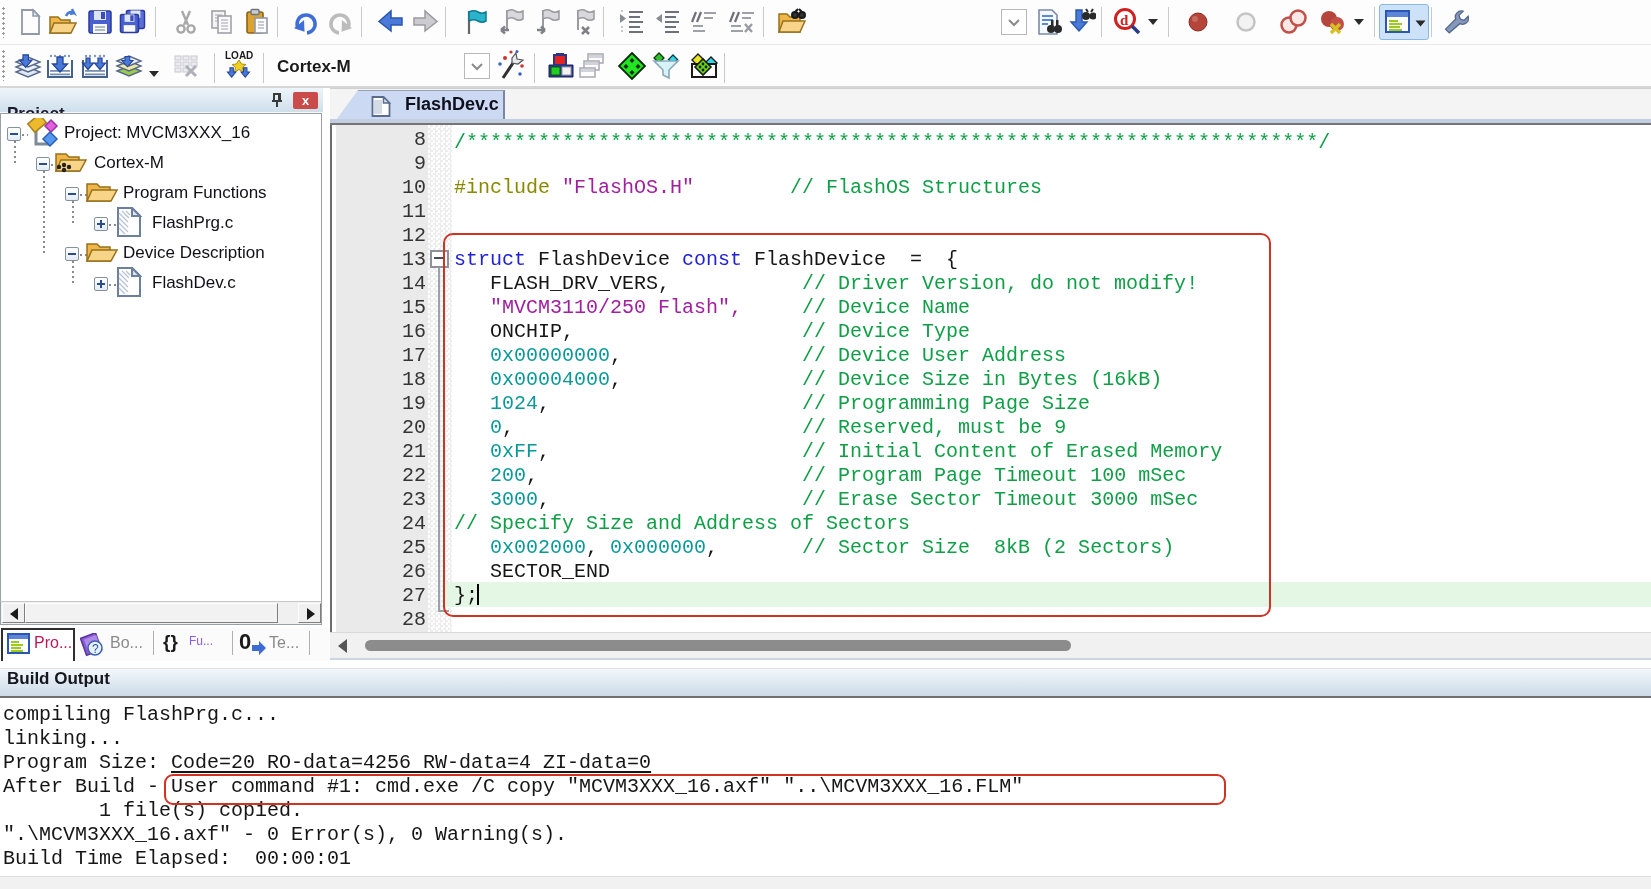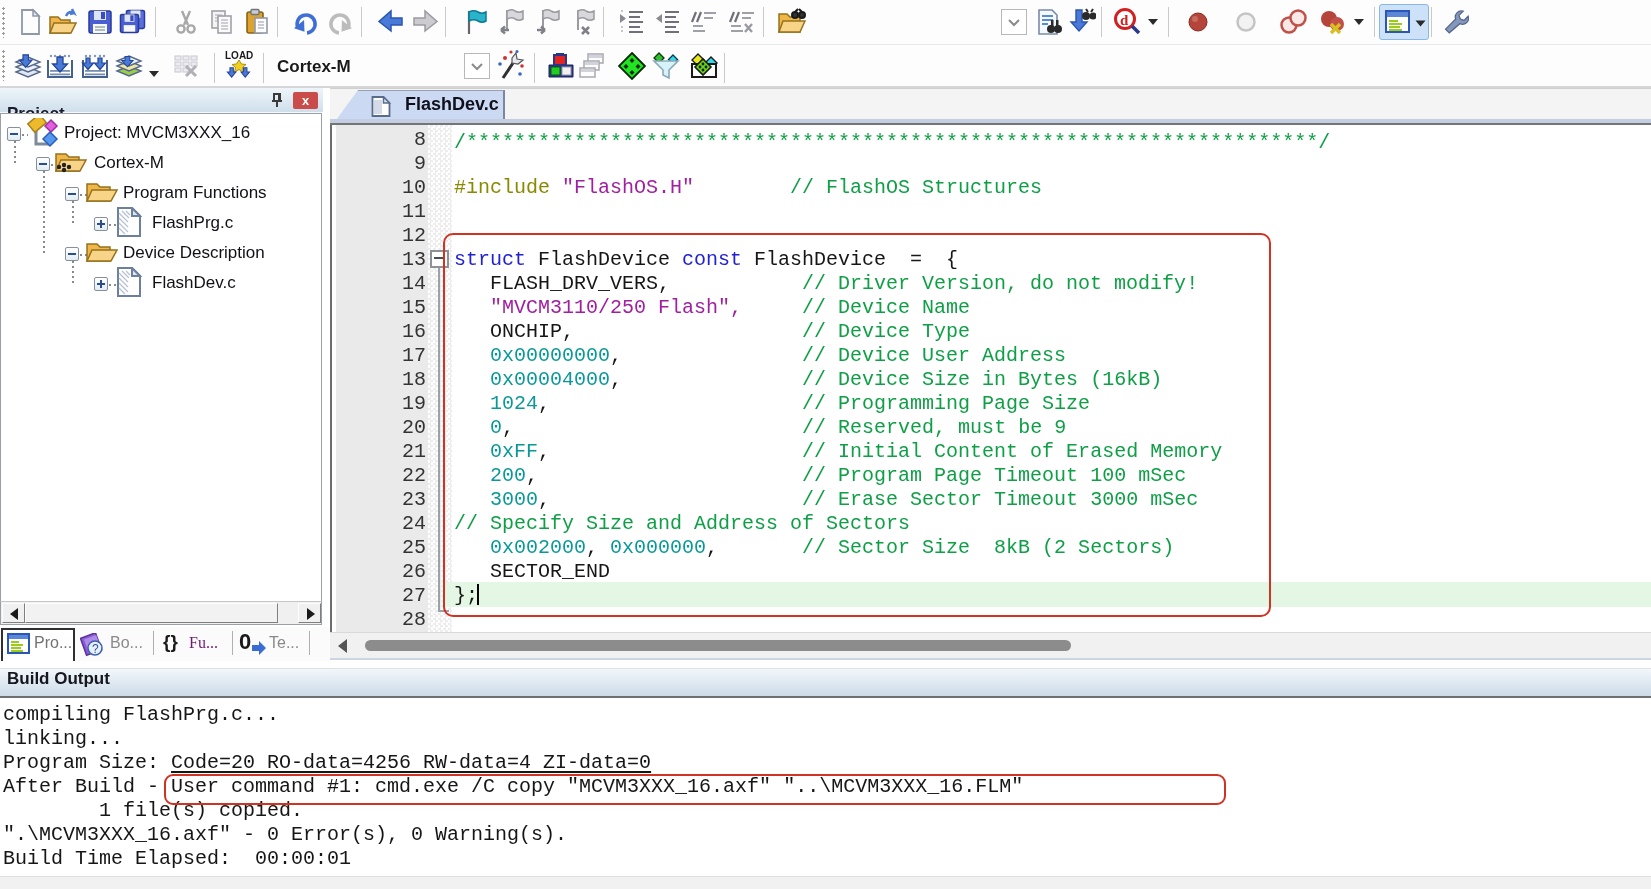--- a/index.html
+++ b/index.html
@@ -486,31 +486,31 @@
     <div style="position:absolute;left:8px;top:4px;width:0;height:0;border-left:8px solid #1a1a1a;border-top:6px solid transparent;border-bottom:6px solid transparent;"></div>
   </div>
 </div>
 <div class="abs" id="ptabs">
   <div style="position:absolute;left:1px;top:1px;width:74px;height:33px;background:#fff;border:2px solid #2f2f2f;border-bottom:none;box-sizing:border-box;"></div>
   <svg class="abs" style="left:7px;top:6px" width="24" height="22" viewBox="0 0 24 22">
     <rect x="1" y="1" width="21" height="19" fill="#fff" stroke="#2a56b8" stroke-width="2"></rect>
     <rect x="2" y="2" width="19" height="4" fill="#5c86d6"></rect>
     <path d="M4 9 h8 M4 12 h12 M4 15 h10 M4 18 h12" stroke="#9acc1c" stroke-width="2"></path>
   </svg>
-  <span class="abs" style="left:34px;top:7px;font-size:16px;color:#737373;">Pro...</span>
+  <span class="abs" style="left:34px;top:7px;font-size:16px;color:#be185d;">Pro...</span>
   <svg class="abs" style="left:80px;top:6px" width="26" height="24" viewBox="0 0 26 24">
     <rect x="3" y="2" width="16" height="18" transform="rotate(-20 11 11)" fill="#8a5ad2" stroke="#5a30a0" stroke-width="1.5"></rect>
     <rect x="6" y="4" width="13" height="15" transform="rotate(-20 12 11)" fill="#b08ae8"></rect>
     <circle cx="15" cy="15" r="7" fill="#e8f0fa" stroke="#3a62b0" stroke-width="1.5"></circle>
     <text x="12" y="20" font-size="12" fill="#2a52a8" font-family="Liberation Sans">?</text>
   </svg>
   <span class="abs" style="left:110px;top:7px;font-size:16px;color:#8a8a8a;">Bo...</span>
   <div class="abs" style="left:153px;top:4px;width:1px;height:24px;background:#b0b0b0;"></div>
   <span class="abs" style="left:163px;top:4px;font-size:19px;font-weight:bold;color:#1a1a1a;">{}</span>
-  <span class="abs" style="left:189px;top:7px;font-size:16px;color:#701a75;font-family:Liberation Serif, serif;">Fu...</span>
+  <span class="abs" style="left:189px;top:7px;font-size:12px;color:#8b5cf6;">Fu...</span>
   <div class="abs" style="left:232px;top:4px;width:1px;height:24px;background:#b0b0b0;"></div>
   <span class="abs" style="left:239px;top:2px;font-size:22px;font-weight:bold;color:#1a1a1a;">0</span>
   <svg class="abs" style="left:251px;top:14px" width="16" height="14" viewBox="0 0 16 14">
     <path d="M1 4 h7 v-4 l7 7 -7 7 v-4 h-7 z" fill="#3a6cd4"></path>
   </svg>
   <span class="abs" style="left:269px;top:7px;font-size:16px;color:#8a8a8a;">Te...</span>
   <div class="abs" style="left:309px;top:4px;width:1px;height:24px;background:#b0b0b0;"></div>
 </div>
 
 <div class="abs" id="edtabbar">

